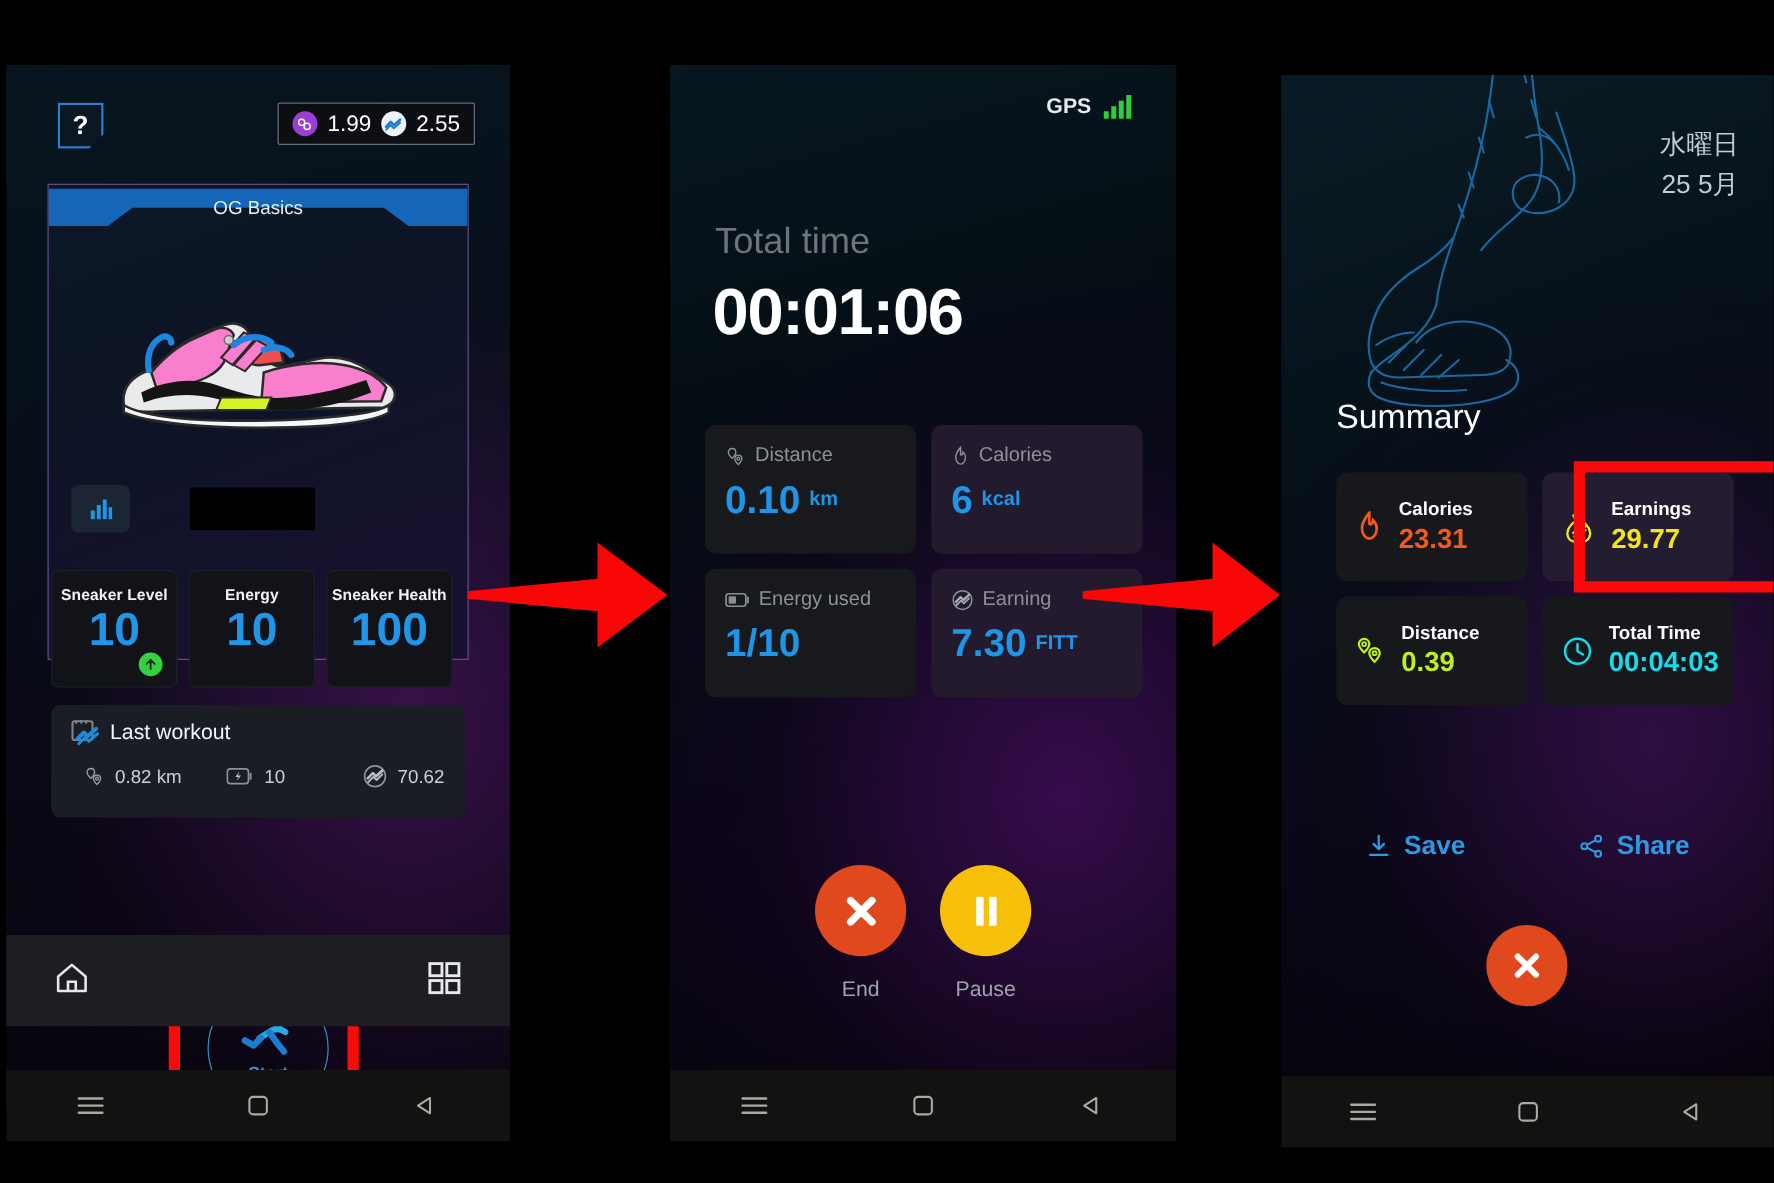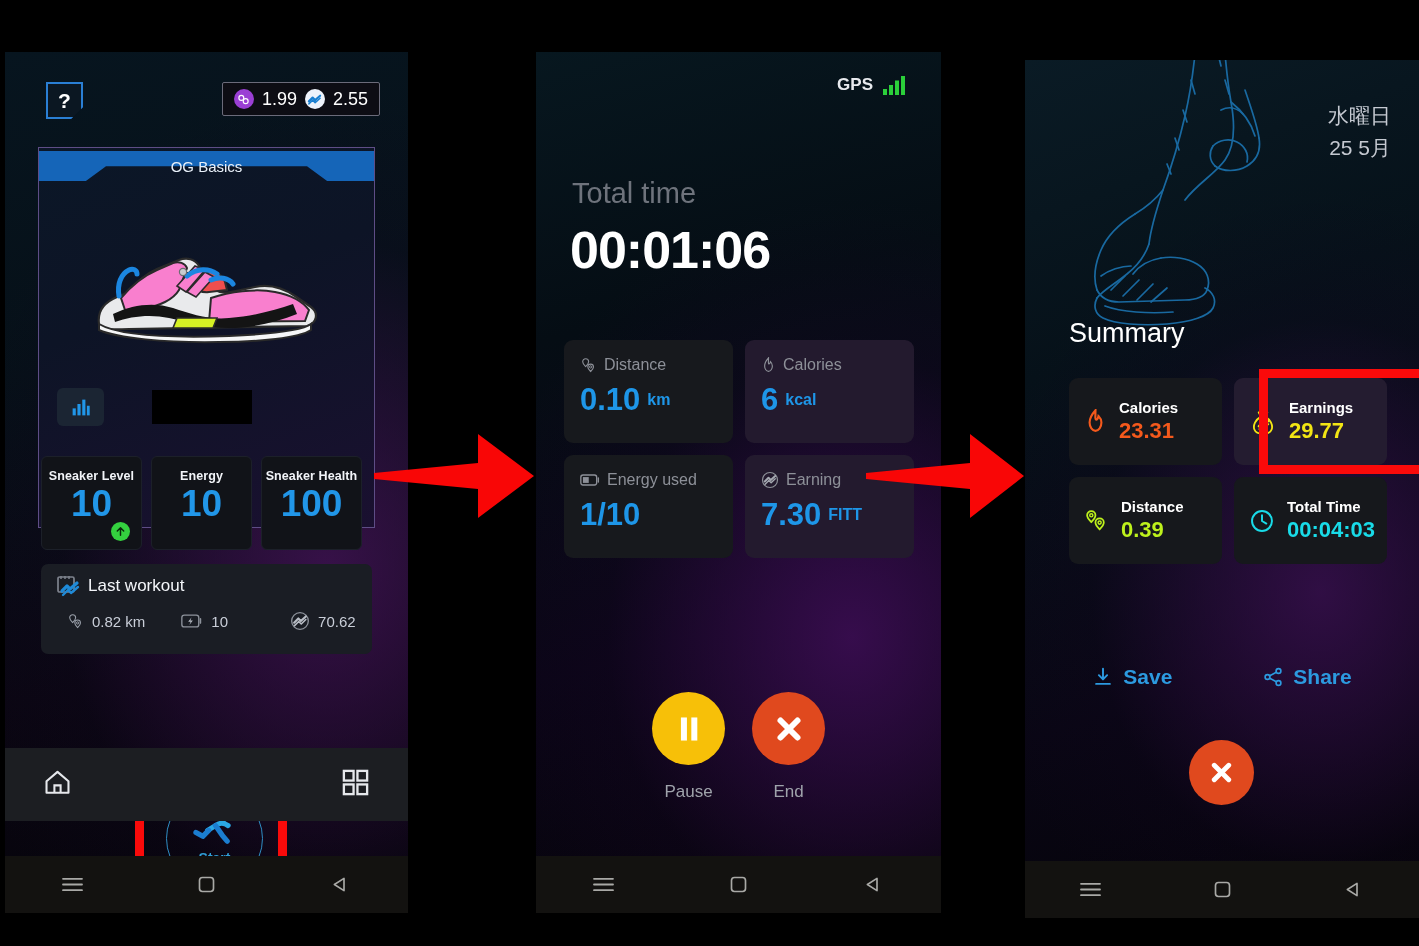--- a/index.html
+++ b/index.html
@@ -408,35 +408,35 @@
         <div class="vl">
           <span class="n">7.30</span>
           <span class="u">FITT</span>
         </div>
       </div>
     </div>
 
 
     <div class="ctrls">
       <div class="ctrl">
+        <div class="circle red">
+          <svg width="34" height="34" viewBox="0 0 24 24">
+            <path d="M6 6 L18 18 M18 6 L6 18" stroke="#fff" stroke-width="4.2" stroke-linecap="round"></path>
+          </svg>
+        </div>
+        <span class="cl">End</span>
+      </div>
+      <div class="ctrl">
         <div class="circle yel">
           <svg width="28" height="30" viewBox="0 0 24 26">
             <rect x="5" y="3" width="5.2" height="20" fill="#fff"></rect>
             <rect x="14" y="3" width="5.2" height="20" fill="#fff"></rect>
           </svg>
         </div>
         <span class="cl">Pause</span>
-      </div>
-      <div class="ctrl">
-        <div class="circle red">
-          <svg width="34" height="34" viewBox="0 0 24 24">
-            <path d="M6 6 L18 18 M18 6 L6 18" stroke="#fff" stroke-width="4.2" stroke-linecap="round"></path>
-          </svg>
-        </div>
-        <span class="cl">End</span>
       </div>
     </div>
 
     <div class="android-nav">
       <div>
         <svg width="23" height="19" viewBox="0 0 24 20">
           <path d="M2 4 H22 M2 10 H22 M2 16 H22" stroke="#a9a9a6" stroke-width="1.9" stroke-linecap="round"></path>
         </svg>
       </div>
       <div>

